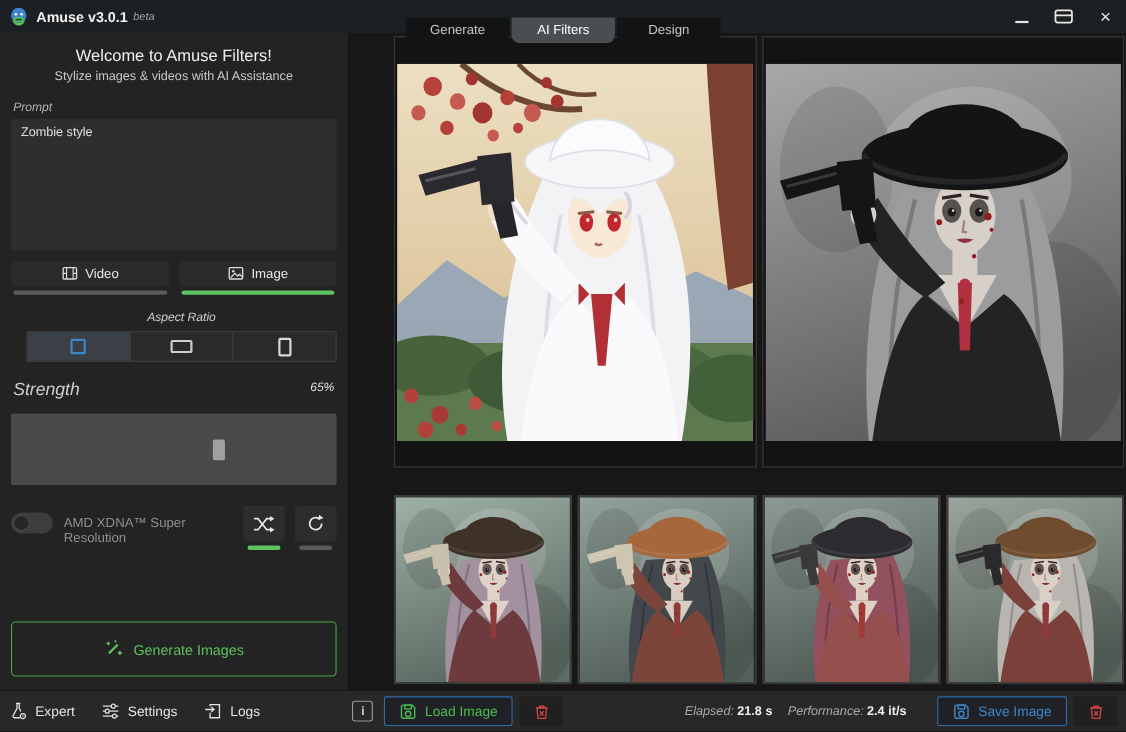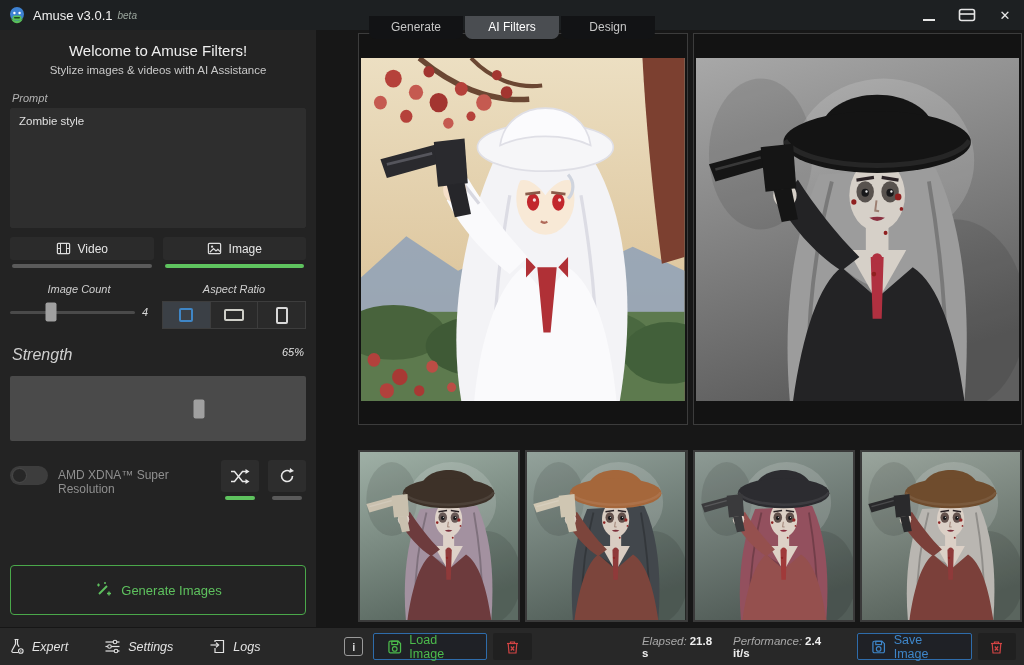--- a/index.html
+++ b/index.html
@@ -4,21 +4,21 @@
 <style>
   * { margin:0; padding:0; box-sizing:border-box; }
   html,body { width:1024px; height:665px; overflow:hidden; background:#171717;
     font-family:"Liberation Sans", sans-serif; -webkit-font-smoothing:antialiased; }
   .app { width:1024px; height:665px; display:flex; flex-direction:column; }
 
   
   .titlebar { height:30px; background:#1d2022; display:flex; align-items:center;
     position:relative; padding-left:8px; flex:none; }
   .logo { width:18px; height:18px; margin-right:7px; }
-  .apptitle { color:#f0f0f0; font-size:13px; font-weight:normal; }
+  .apptitle { color:#f0f0f0; font-size:13px; font-weight:bold; }
   .beta { color:#9aa59d; font-size:10px; font-style:italic; margin-left:5px; }
   .tabs { position:absolute; left:50%; transform:translateX(-50%); top:16px; display:flex; }
   .tab { width:94px; height:23px; line-height:23px; text-align:center; font-size:12px;
     color:#c6c6c6; background:#121315; border-radius:0 0 7px 7px; margin:0 1px; cursor:default; }
   .tab.active { background:#4a4d51; color:#ffffff; }
   .winbtns { margin-left:auto; display:flex; height:100%; }
   .winbtn { width:38px; height:100%; display:flex; align-items:center; justify-content:center; color:#e6e6e6; }
   .minbar { width:12px; height:2px; background:#e6e6e6; margin-top:9px; }
   .closex { font-size:13px; }
 
@@ -89,21 +89,21 @@
     display:flex; align-items:center; justify-content:center; min-width:0; }
   .panel svg { width:calc(100% - 4px); height:343px; display:block; }
   .thumbs { display:flex; gap:5px; margin-top:25px; }
   .thumb { flex:1; height:172px; border:2px solid #3a3a3a; background:#131313; min-width:0; }
   .thumb svg { width:100%; height:100%; display:block; }
 
   
   .footer { height:38px; flex:none; background:#282828; border-top:1px solid #161616;
     display:flex; align-items:center; padding:0 8px; }
   .ftr-btn { display:flex; align-items:center; gap:7px; color:#e2e2e2; font-size:12.5px; }
-  .left-group { display:flex; align-items:flex-end; gap:36px;font-style:italic; }
+  .left-group { display:flex; align-items:flex-end; gap:24px; }
   .info-btn { width:19px; height:19px; border:1px solid #9a9a9a; border-radius:3px;
     display:flex; align-items:center; justify-content:center; color:#d5d5d5;
     font-size:11px; font-weight:bold; margin-left:84px; }
   .img-btn { height:27px; padding:0 13px; border:1px solid #2e6cab; border-radius:2px;
     background:#1f2126; display:flex; align-items:center; gap:7px; font-size:12.5px; }
   .img-btn.green { color:#4cbb4c; margin-left:10px; }
   .img-btn.blue { color:#3e86c9; }
   .trash-btn { width:40px; height:27px; background:#202020; border-radius:2px;
     display:flex; align-items:center; justify-content:center; margin-left:6px; }
   .stats { display:flex; align-items:center; gap:14px; margin-left:110px; font-size:11.5px; }
@@ -179,29 +179,20 @@
               <circle cx="5.4" cy="6" r="1.2" fill="#dddddd"></circle>
               <path d="M3,12 L7,8 L9.6,10.6 L11.6,8.8 L14,11.4" fill="none" stroke="#dddddd" stroke-width="1.2"></path>
             </svg>
             <span>Image</span>
           </div>
           <div class="mode-under under-green"></div>
         </div>
       </div>
 
       <div class="params">
-        <div class="count-col">
-          <div class="param-label">Image Count</div>
-          <div class="slider-row">
-            <div class="slider">
-              <div class="handle" style="left: 33%;"></div>
-            </div>
-            <span class="count-val">4</span>
-          </div>
-        </div>
         <div class="aspect-col">
           <div class="param-label">Aspect Ratio</div>
           <div class="aspect-group">
             <div class="aspect-cell sel">
                 <div class="ic-sq"></div>
               </div>
             <div class="aspect-cell">
                 <div class="ic-land"></div>
               </div>
             <div class="aspect-cell">

